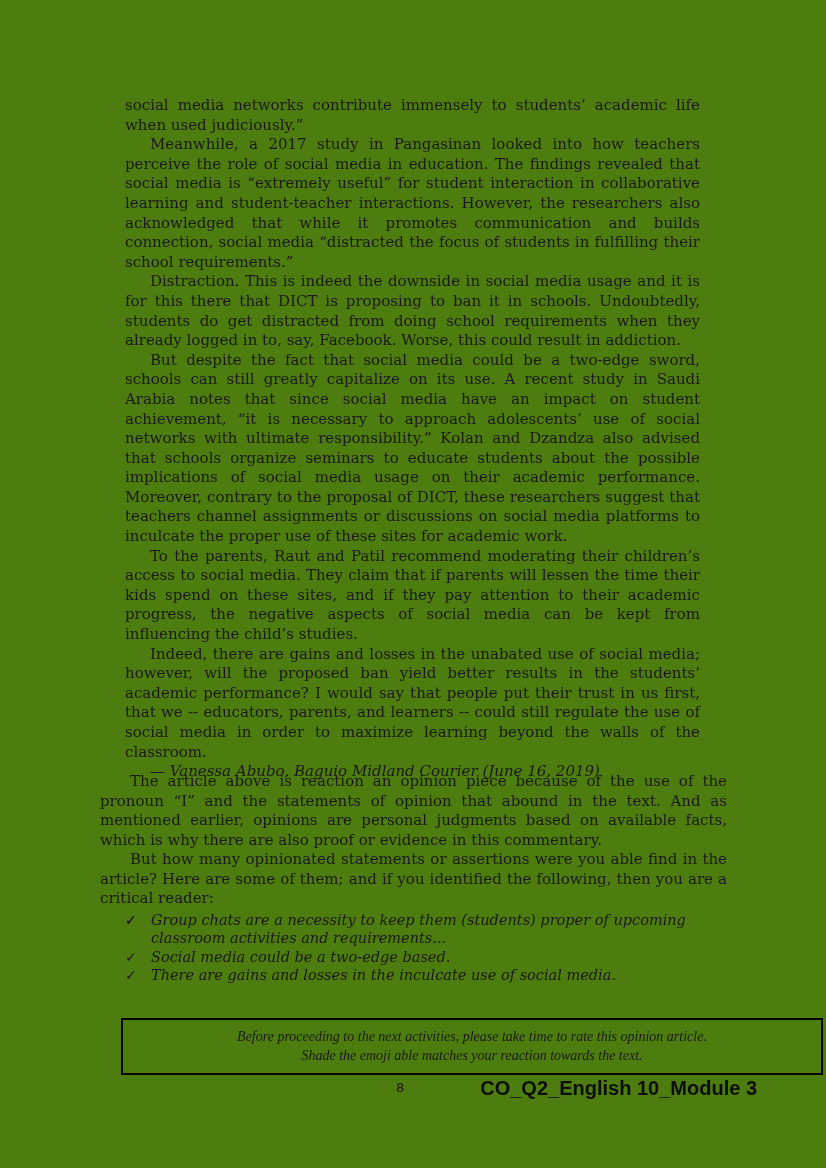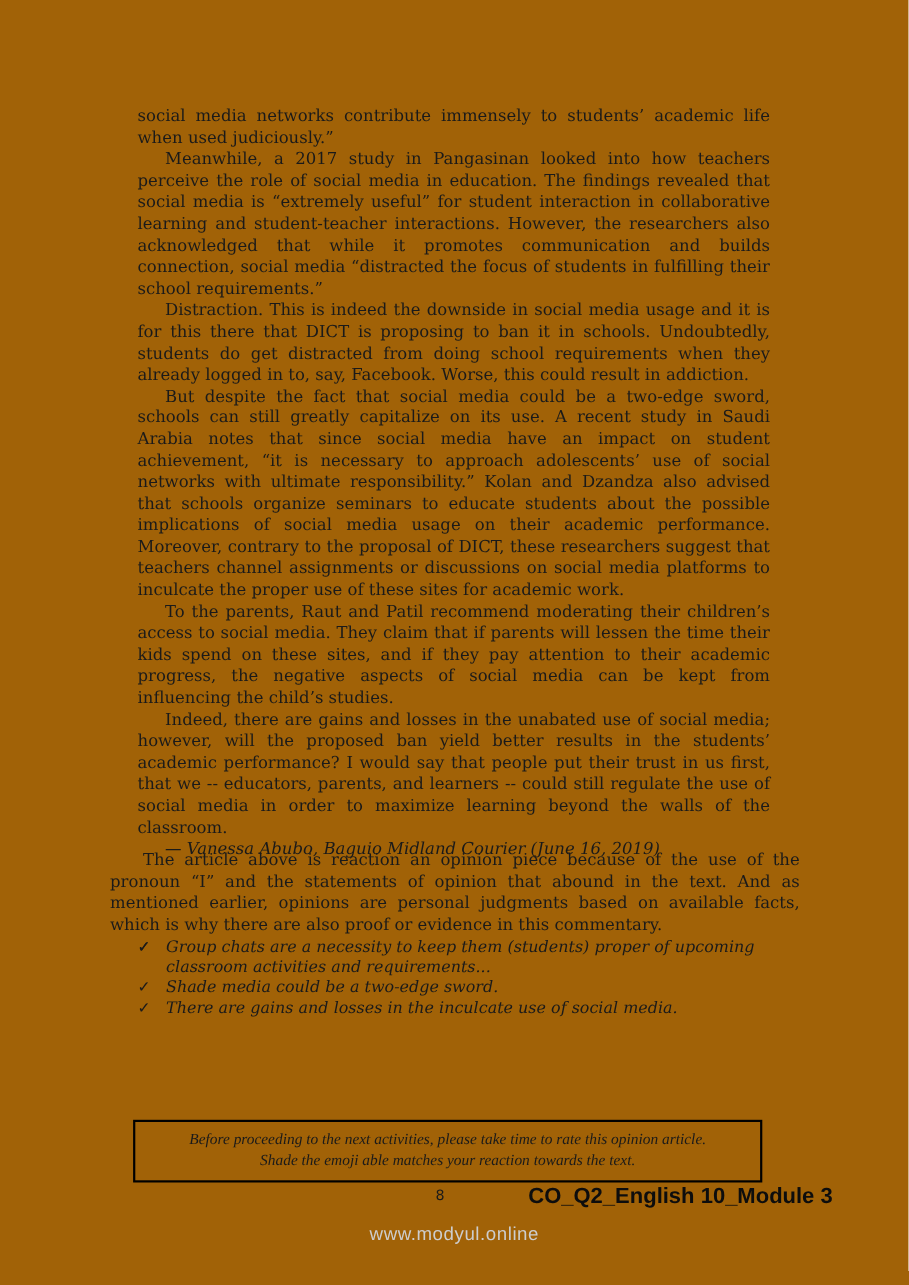--- a/index.html
+++ b/index.html
@@ -4,21 +4,21 @@
 <style>
   html, body {
     margin: 0;
     padding: 0;
     background: #ffffff;
   }
   .page {
     position: relative;
     width: 826px;
     height: 1168px;
-    background: #a16207;
+    background: #4d7c0f;
     overflow: hidden;
     font-family: "DejaVu Serif", serif;
     color: #1a1a1a;
   }
   
   .article-block {
     position: absolute;
     top: 96px;
     left: 125px;
     width: 575px;
@@ -69,21 +69,21 @@
     left: 0;
     top: 0;
     font-style: normal;
     font-size: 14px;
   }
   
   .note-box {
     position: absolute;
     top: 1018px;
     left: 121px;
-    width: 572px;
+    width: 702px;
     box-sizing: border-box;
     border: 2px solid #000000;
     padding: 7px 10px 8px 10px;
     font-family: "Liberation Serif", serif;
     font-style: italic;
     font-size: 14px;
     line-height: 19px;
     text-align: center;
   }
   
@@ -126,42 +126,42 @@
     <p>Meanwhile, a 2017 study in Pangasinan looked into how teachers perceive the role of social media in education. The findings revealed that social media is “extremely useful” for student interaction in collaborative learning and student-teacher interactions. However, the researchers also acknowledged that while it promotes communication and builds connection, social media “distracted the focus of students in fulfilling their school requirements.”</p>
     <p>Distraction. This is indeed the downside in social media usage and it is for this there that DICT is proposing to ban it in schools. Undoubtedly, students do get distracted from doing school requirements when they already logged in to, say, Facebook. Worse, this could result in addiction.</p>
     <p>But despite the fact that social media could be a two-edge sword, schools can still greatly capitalize on its use. A recent study in Saudi Arabia notes that since social media have an impact on student achievement, “it is necessary to approach adolescents’ use of social networks with ultimate responsibility.”  Kolan and Dzandza also advised that schools organize seminars to educate students about the possible implications of social media usage on their academic performance. Moreover, contrary to the proposal of DICT, these researchers suggest that teachers channel assignments or discussions on social media platforms to inculcate the proper use of these sites for academic work.</p>
     <p>To the parents, Raut and Patil recommend moderating their children’s access to social media. They claim that if parents will lessen the time their kids spend on these sites, and if they pay attention to their academic progress, the negative aspects of social media can be kept from influencing the child’s studies.</p>
     <p>Indeed, there are gains and losses in the unabated use of social media; however, will the proposed ban yield better results in the students’ academic performance? I would say that people put their trust in us first, that we -- educators, parents, and learners -- could still regulate the use of social media in order to maximize learning beyond the walls of the classroom.</p>
     <p class="attribution">— Vanessa Abubo, Baguio Midland Courier (June 16, 2019)</p>
   </div>
 
   <div class="commentary-block">
     <p>The article above is reaction an opinion piece because of the use of the pronoun “I” and the statements of opinion that abound in the text. And as mentioned earlier, opinions are personal judgments based on available facts, which is why there are also proof or evidence in this commentary.</p>
+    <p>But how many opinionated statements or assertions were you able find in the article? Here are some of them; and if you identified the following, then you are a critical reader:</p>
 
     <div class="bullet-list">
       <div class="bullet">
         <span class="check">✓</span>
       </div>
       <div class="bullet">
         <span class="check">✓</span>
         <span>Group chats are a necessity to keep them (students) proper of upcoming classroom activities and requirements...</span>
       </div>
       <div class="bullet">
         <span class="check">✓</span>
-        <span>Shade media could be a two-edge sword.</span>
+        <span>Social media could be a two-edge based.</span>
       </div>
       <div class="bullet">
         <span class="check">✓</span>
         <span>There are gains and losses in the inculcate use of social media.</span>
       </div>
     </div>
   </div>
 
   <div class="note-box">
     <div>Before proceeding to the next activities, please take time to rate this opinion article.</div>
     <div>Shade the emoji able matches your reaction towards the text.</div>
   </div>
 
   <div class="page-number">8</div>
   <div class="module-label">CO_Q2_English 10_Module 3</div>
-  <div class="watermark">www.modyul.online</div>
 
 </div>
 
 </body></html>

